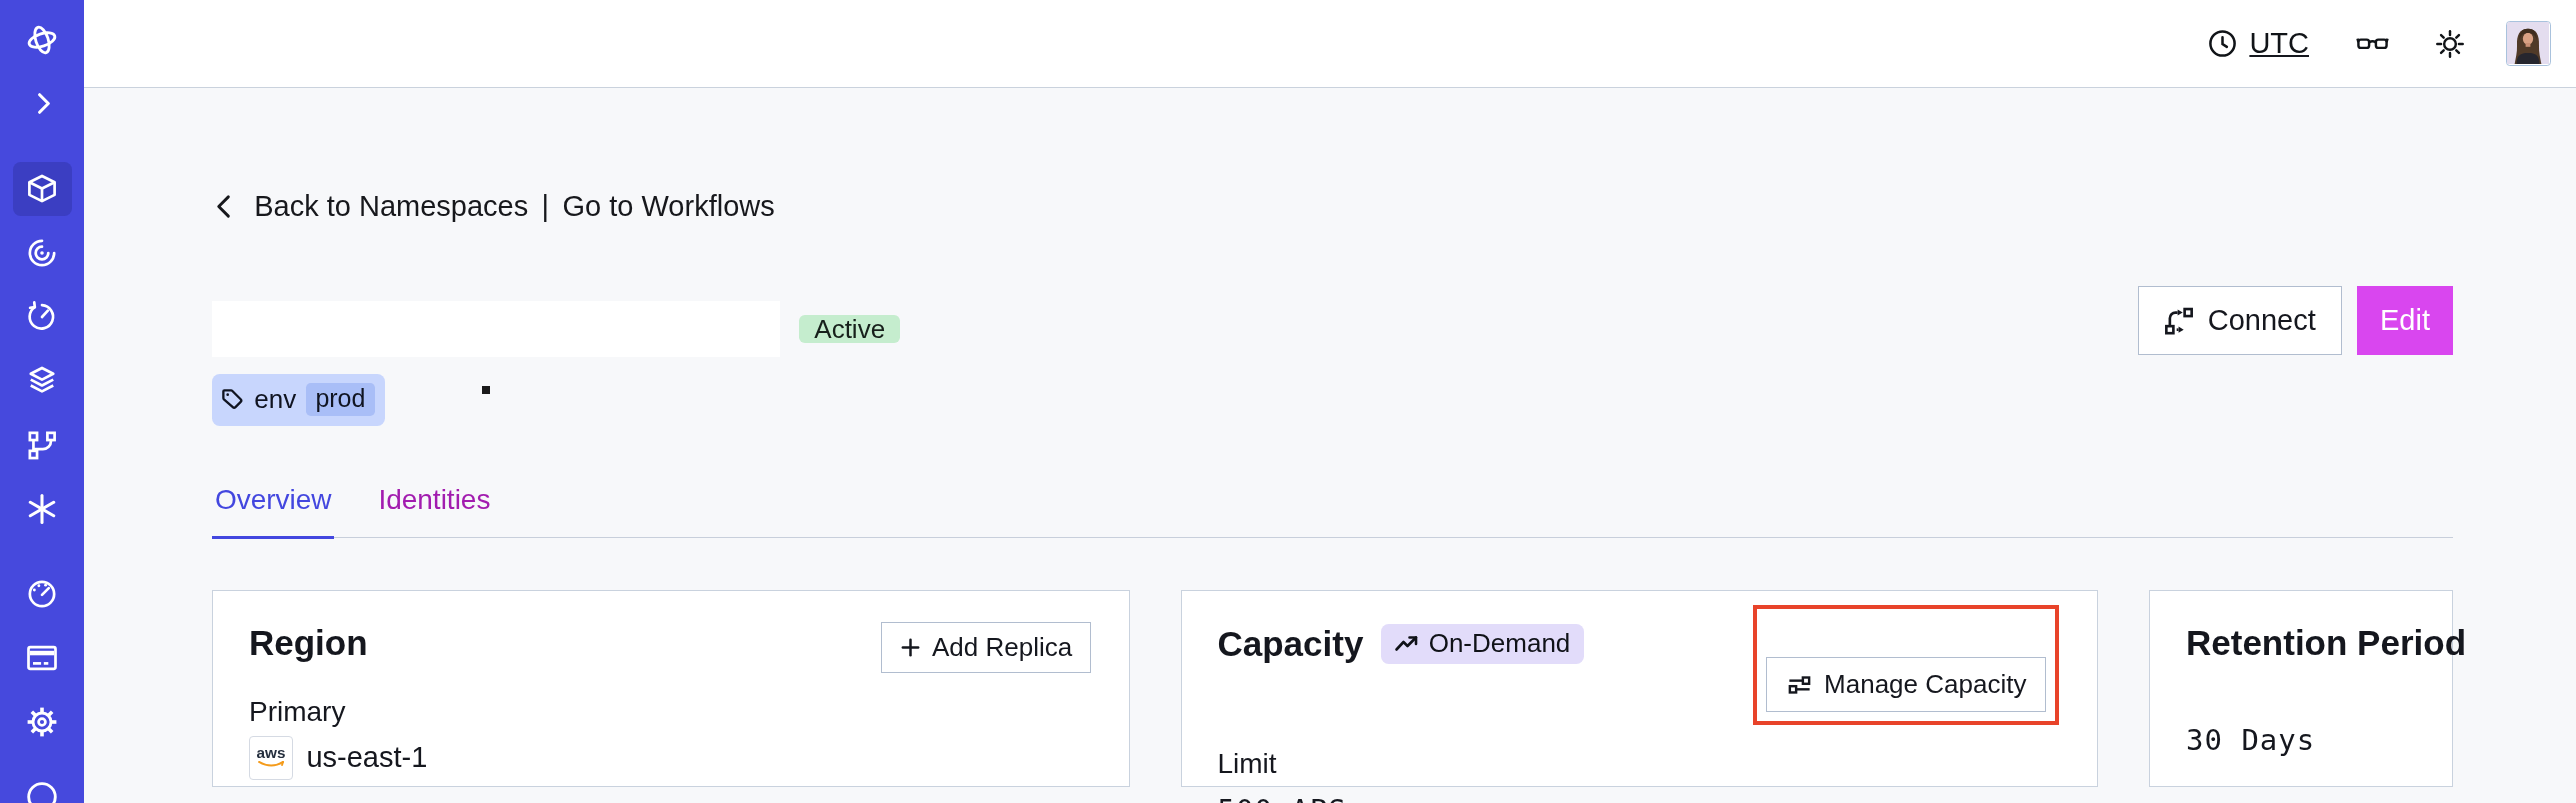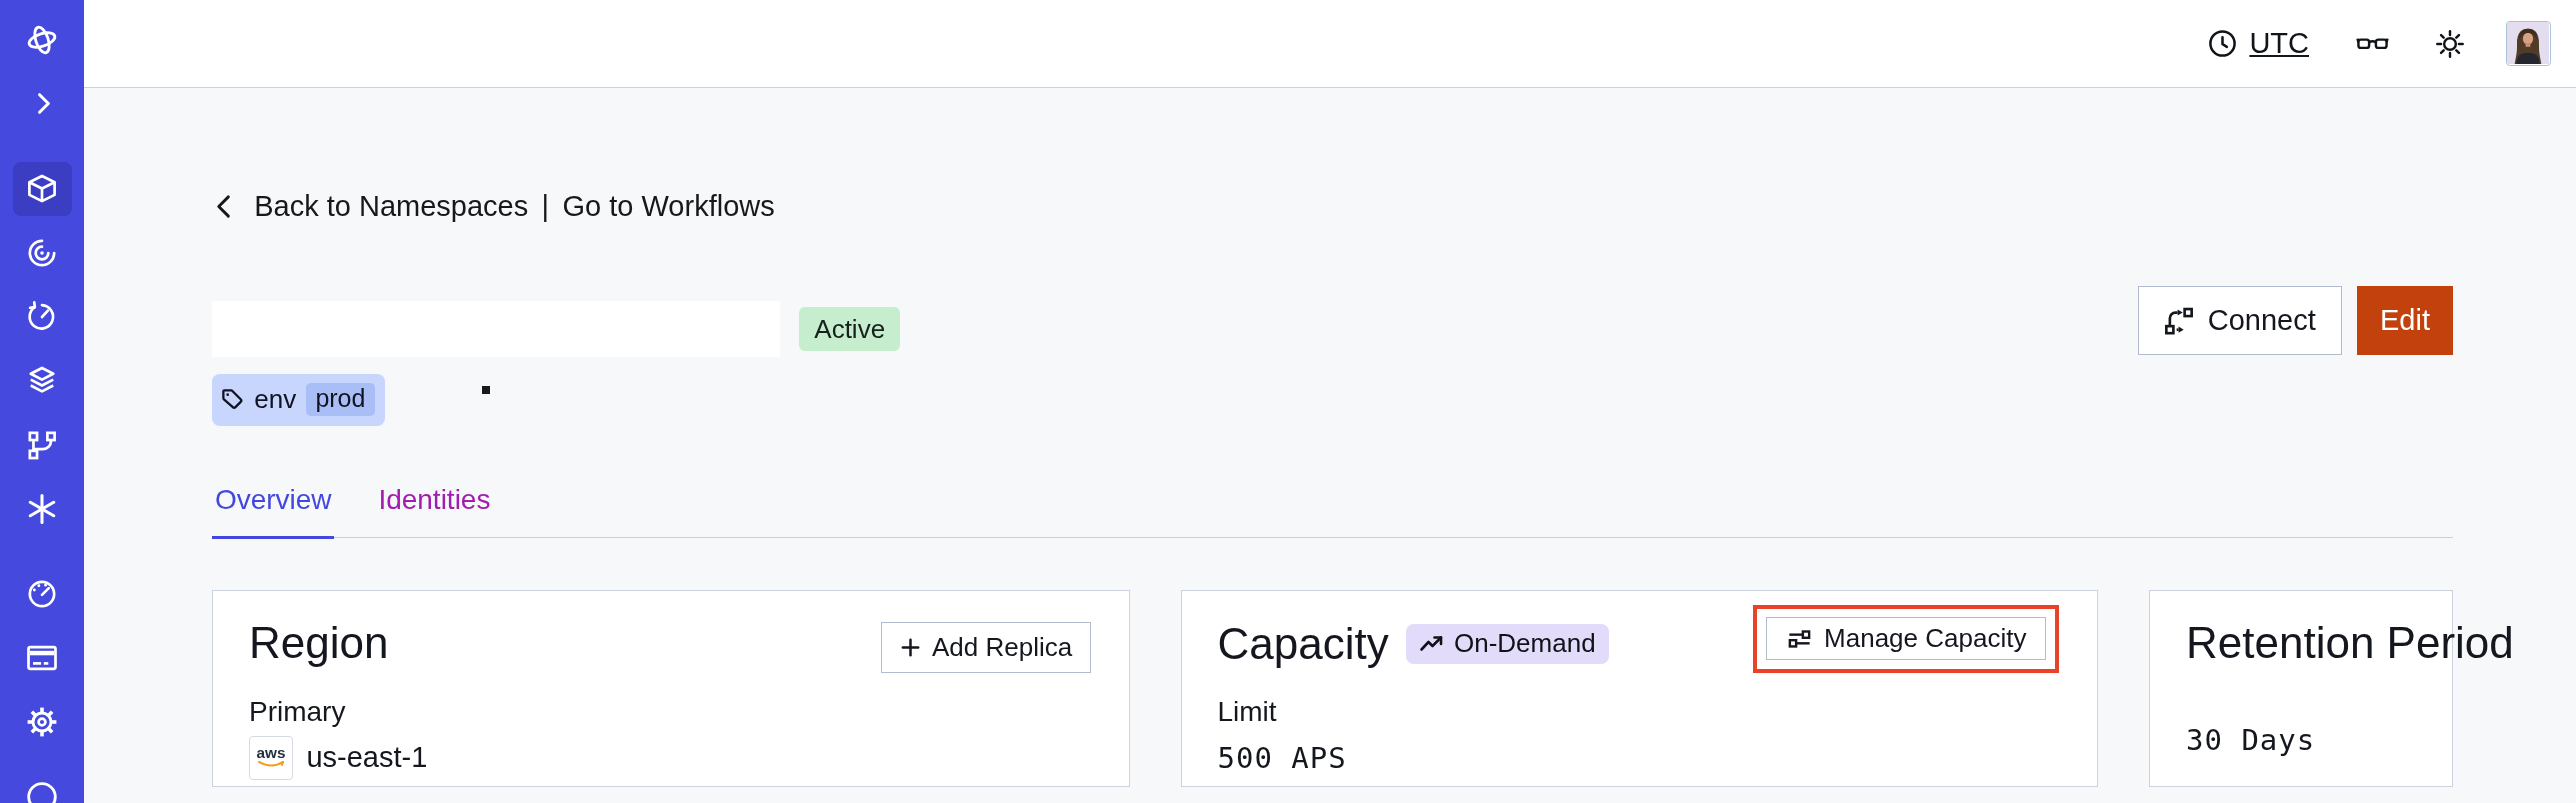--- a/index.html
+++ b/index.html
@@ -48,53 +48,53 @@
   .content { position: absolute; left: 84px; top: 88px; right: 0; bottom: 0; padding: 0 123px 0 128px; }
   .breadcrumb { margin-top: 102px; display: flex; align-items: center; gap: 13.4px; font-size: 29px; color: #17181c; }
   .bc-link { cursor: pointer; }
   .bc-chevron { margin-right: 3.8px; display: flex; }
 
   .header-row { margin-top: 63px; display: flex; justify-content: space-between; align-items: flex-start; }
   .title-wrap { display: flex; align-items: center; gap: 19px; margin-top: 15.3px; }
   .name-redacted { width: 568px; height: 56px; background: #ffffff; }
   .redact-dot { position: absolute; left: 398px; top: 298px; width: 7.7px; height: 7.7px; background: #1a1a1a; }
   .status-badge {
-    height: 44px; padding: 0 15.3px; border-radius: 5.8px; background: #c5edce;
+    height: 28px; padding: 0 15.3px; border-radius: 5.8px; background: #c5edce;
     color: #17201b; font-size: 26px; display: flex; align-items: center;
   }
   .actions { display: flex; gap: 15.3px; }
   .btn {
     display: inline-flex; align-items: center; justify-content: center;
     background: #fff; border: 1.9px solid #b1bdcf; cursor: pointer;
     color: #15171e; font-size: 29px; gap: 13.4px;
   }
   .btn-connect { height: 69px; padding: 0 25px; }
-  .btn-edit { height: 69px; width: 96px; background: #c2410c; border: none; color: #ffffff; }
+  .btn-edit { height: 69px; width: 96px; background: #d946ef; border: none; color: #ffffff; }
 
   .tag-row { margin-top: 16.3px; display: flex; }
   .tag-pill {
     display: inline-flex; align-items: center; gap: 9.6px;
     background: #c8d6fd; border-radius: 7.7px; height: 52px; padding: 0 9.6px 0 7.7px;
     font-size: 26px; color: #101421; cursor: pointer;
   }
   .tag-chip { background: #a9bef7; border-radius: 4.8px; padding: 1px 9.6px 2.9px; font-size: 25px; }
 
   .tabs { margin-top: 58px; display: flex; gap: 41px; border-bottom: 1.9px solid #c8cfdb; }
   .tab { font-size: 28px; color: #a21caf; padding: 0 2.9px 20px; cursor: pointer; }
   .tab.active { color: #4347df; border-bottom: 3.8px solid #4347df; margin-bottom: -1.9px; }
 
   .cards { margin-top: 52px; display: flex; gap: 51px; }
   .card { background: #ffffff; border: 1.9px solid #c9d2de; height: 197px; padding: 33px 38px 0 36px; }
   .card-region, .card-capacity { width: 919px; }
   .card-retention { width: 304px; padding-right: 9.6px; }
   .card-head { display: flex; justify-content: space-between; align-items: flex-start; }
   .card-head-left { display: flex; align-items: center; gap: 17.3px; }
-  .card-title { font-size: 44px; font-weight: 400; color: #15171e; white-space: nowrap; line-height: 38px; }
+  .card-title { font-size: 35px; font-weight: 700; color: #15171e; white-space: nowrap; line-height: 38px; }
   .btn-small { height: 51px; padding: 0 17.3px; font-size: 26px; gap: 9.6px; margin-top: -1.9px; }
-  .btn-manage { height: 43px; padding: 0 19px; font-size: 26px; gap: 11.5px; }
+  .btn-manage { height: 55px; padding: 0 19px; font-size: 26px; gap: 11.5px; margin-top: 40px; }
   .highlight-box { border: 4.8px solid #e8432a; padding: 8.6px; margin-top: -19px; }
   .field-label { margin-top: 23px; font-size: 28px; color: #15171e; }
   .value-row { margin-top: 7.7px; display: flex; align-items: center; gap: 13.4px; }
   .region-value { font-size: 29px; color: #15171e; }
   .mono-value { font-family: "DejaVu Sans Mono", monospace; font-size: 29px; color: #15171e; letter-spacing: 1px; }
   .capacity-value { margin-top: 13.4px; }
   .retention-value { margin-top: 61px; }
   .od-badge {
     display: inline-flex; align-items: center; gap: 8.6px; background: #e2dcfa;
     border-radius: 7.7px; height: 40px; padding: 0 13.4px; font-size: 26px; color: #101218;

